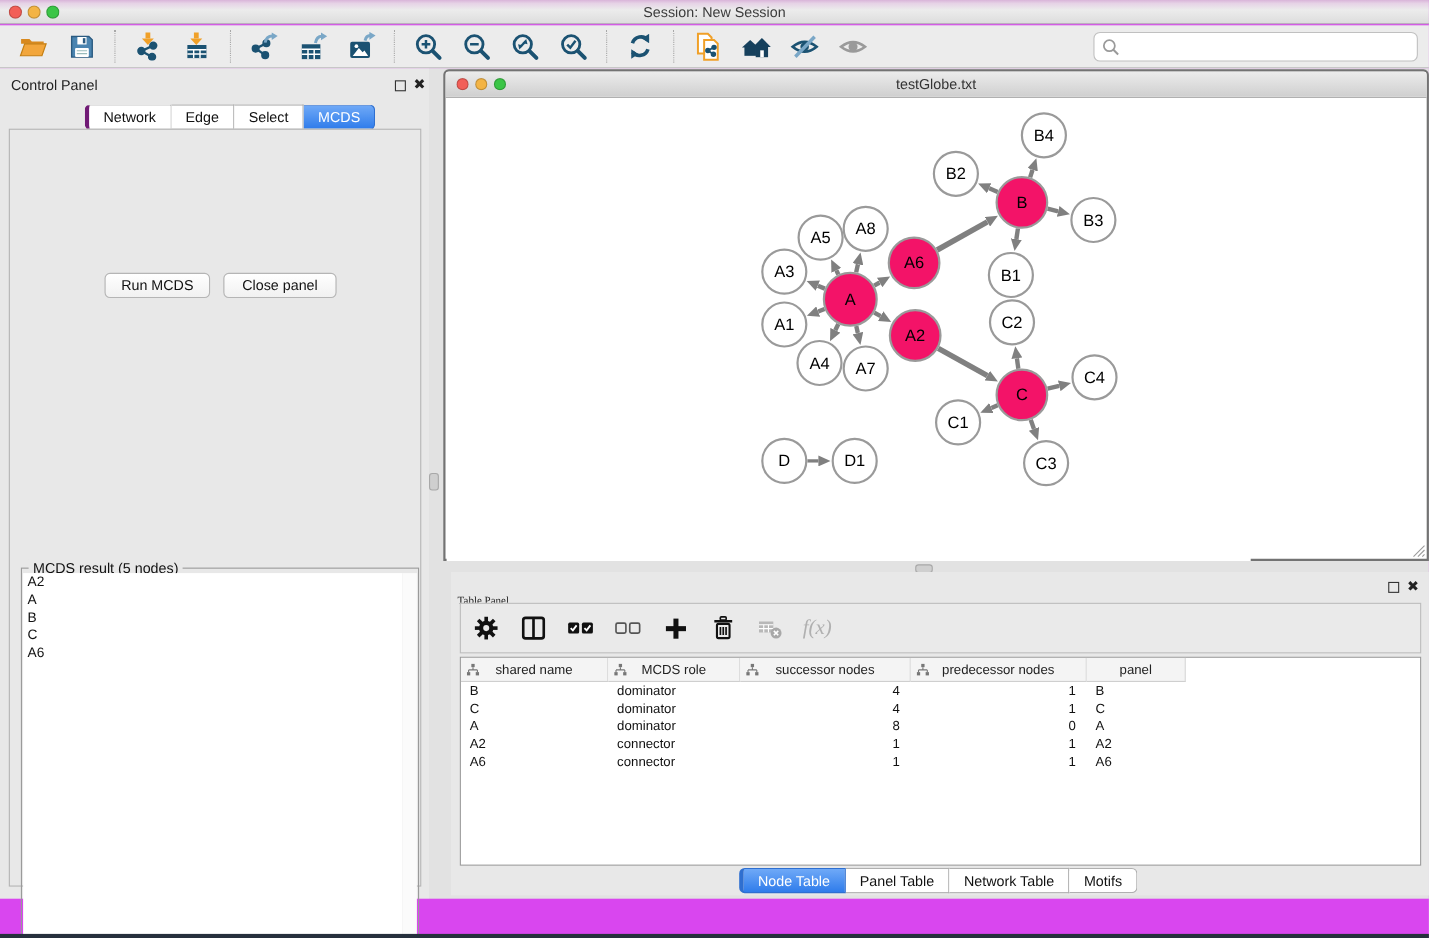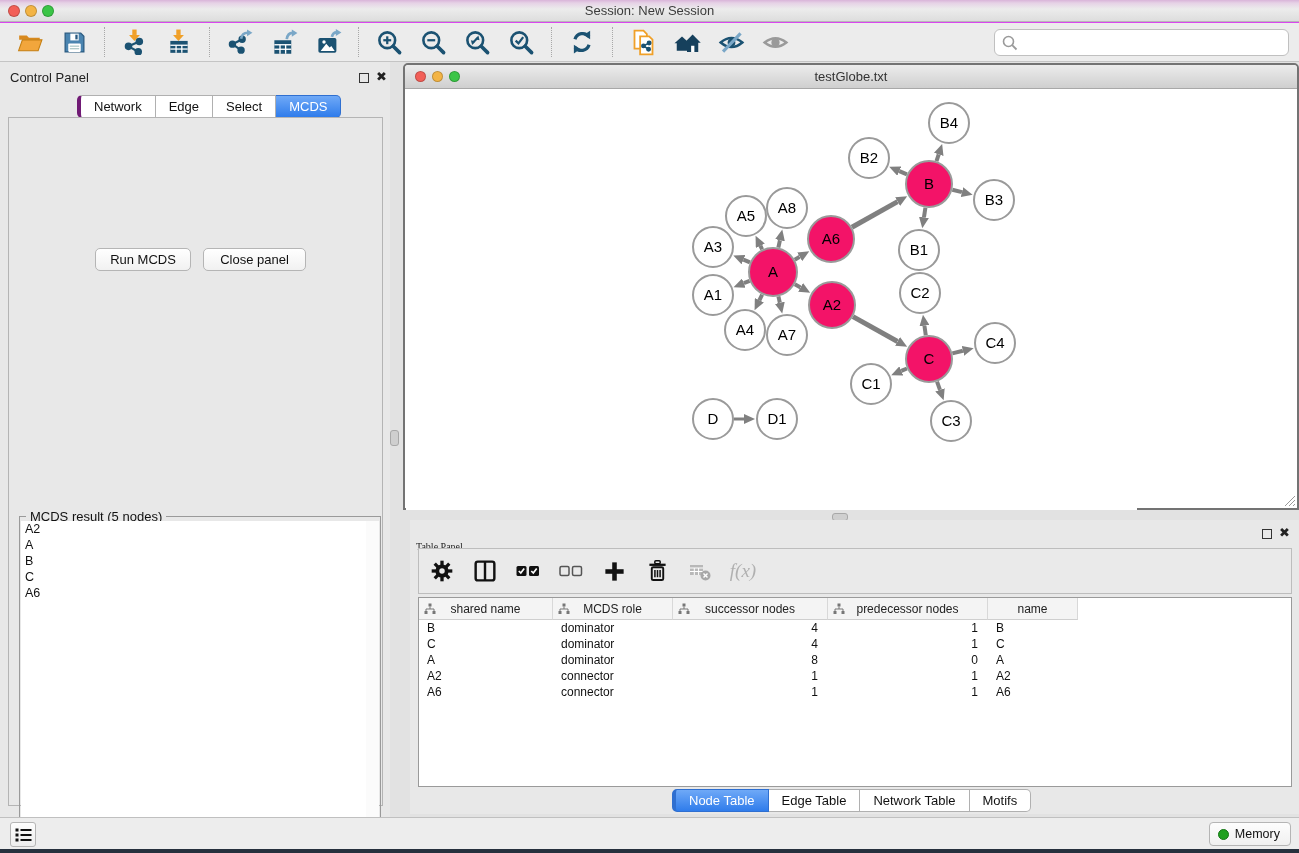--- a/index.html
+++ b/index.html
@@ -560,21 +560,21 @@
             <div class="dt-hcell" style="width: 160px;">
               <svg class="hicon" width="12" height="12" viewBox="0 0 12 12">
                 <rect x="4.5" y="0.5" width="3" height="3" fill="#777"></rect>
                 <path d="M6 3.5 V6 M2 6 H10 M2 6 V8 M10 6 V8" stroke="#777" stroke-width="1" fill="none"></path>
                 <rect x="0.5" y="8" width="3" height="3" fill="#777"></rect>
                 <rect x="8.5" y="8" width="3" height="3" fill="#777"></rect>
               </svg>
               <span>predecessor nodes</span>
             </div>
             <div class="dt-hcell" style="width: 90px;">
-              <span>name</span>
+              <span>panel</span>
             </div>
           </div>
         <div id="dt-body">
             <div class="dt-row">
               <div class="dt-cell l" style="width: 134px;">B</div>
               <div class="dt-cell l" style="width: 120px;">dominator</div>
               <div class="dt-cell r" style="width: 155px;">4</div>
               <div class="dt-cell r" style="width: 160px;">1</div>
               <div class="dt-cell l" style="width: 90px;">B</div>
             </div>
@@ -604,39 +604,21 @@
               <div class="dt-cell l" style="width: 120px;">connector</div>
               <div class="dt-cell r" style="width: 155px;">1</div>
               <div class="dt-cell r" style="width: 160px;">1</div>
               <div class="dt-cell l" style="width: 90px;">A6</div>
             </div>
           </div>
       </div>
 
       <div class="tp-tabs">
           <span class="seg active">Node Table</span>
-          <span class="seg">Edge Table</span>
+          <span class="seg">Panel Table</span>
           <span class="seg">Network Table</span>
           <span class="seg">Motifs</span>
         </div>
     </div>
   </div>
 
-  <div class="statusbar">
-    <span class="sb-listbtn">
-      <svg width="17" height="16" viewBox="0 0 17 16">
-        <g fill="#111">
-          <rect x="0.5" y="1.5" width="3" height="3"></rect>
-            <rect x="5.5" y="2" width="11" height="2"></rect>
-          <rect x="0.5" y="6.5" width="3" height="3"></rect>
-            <rect x="5.5" y="7" width="11" height="2"></rect>
-          <rect x="0.5" y="11.5" width="3" height="3"></rect>
-            <rect x="5.5" y="12" width="11" height="2"></rect>
-        </g>
-      </svg>
-      </span>
-    <span class="memory-btn">
-      <span class="mem-dot"></span>
-      <span>Memory</span>
-    </span>
-  </div>
   <div class="desktop-strip"></div>
 </div>
 
 </body></html>

